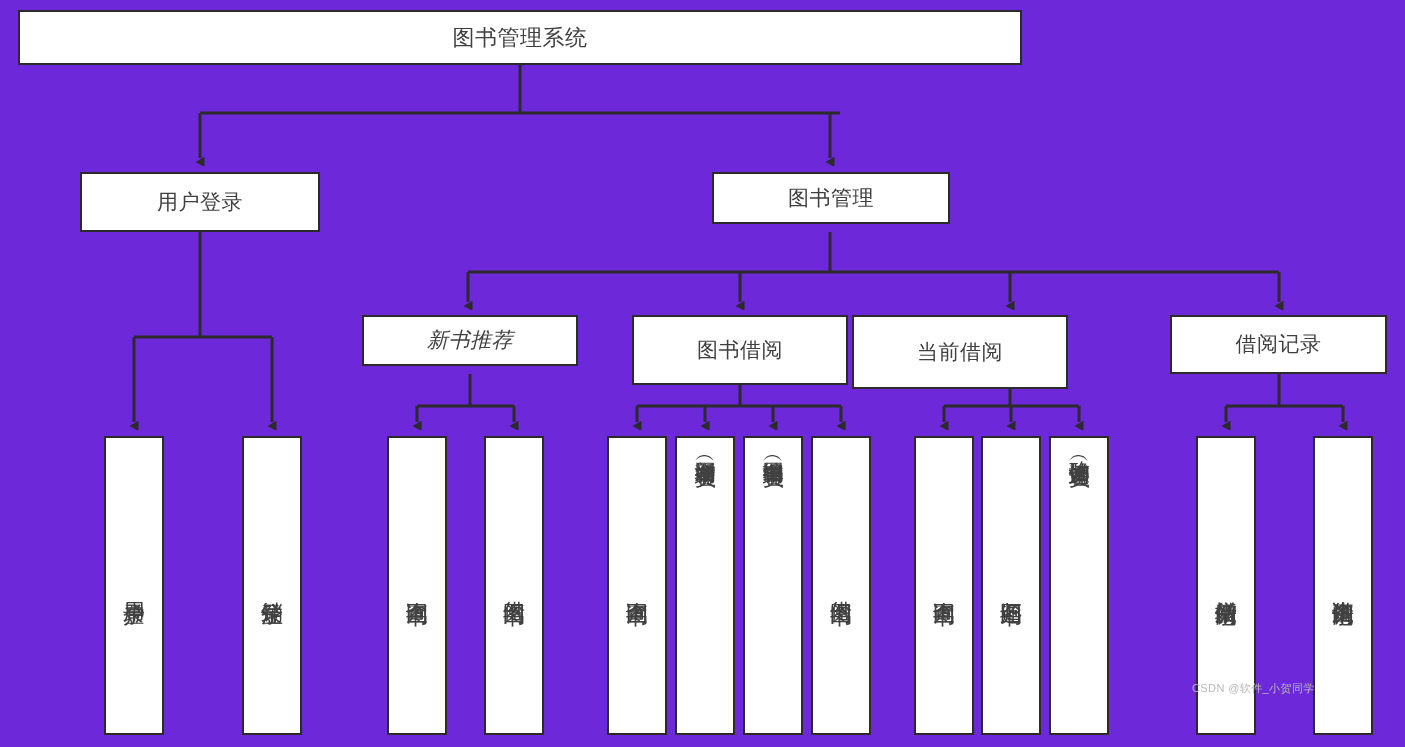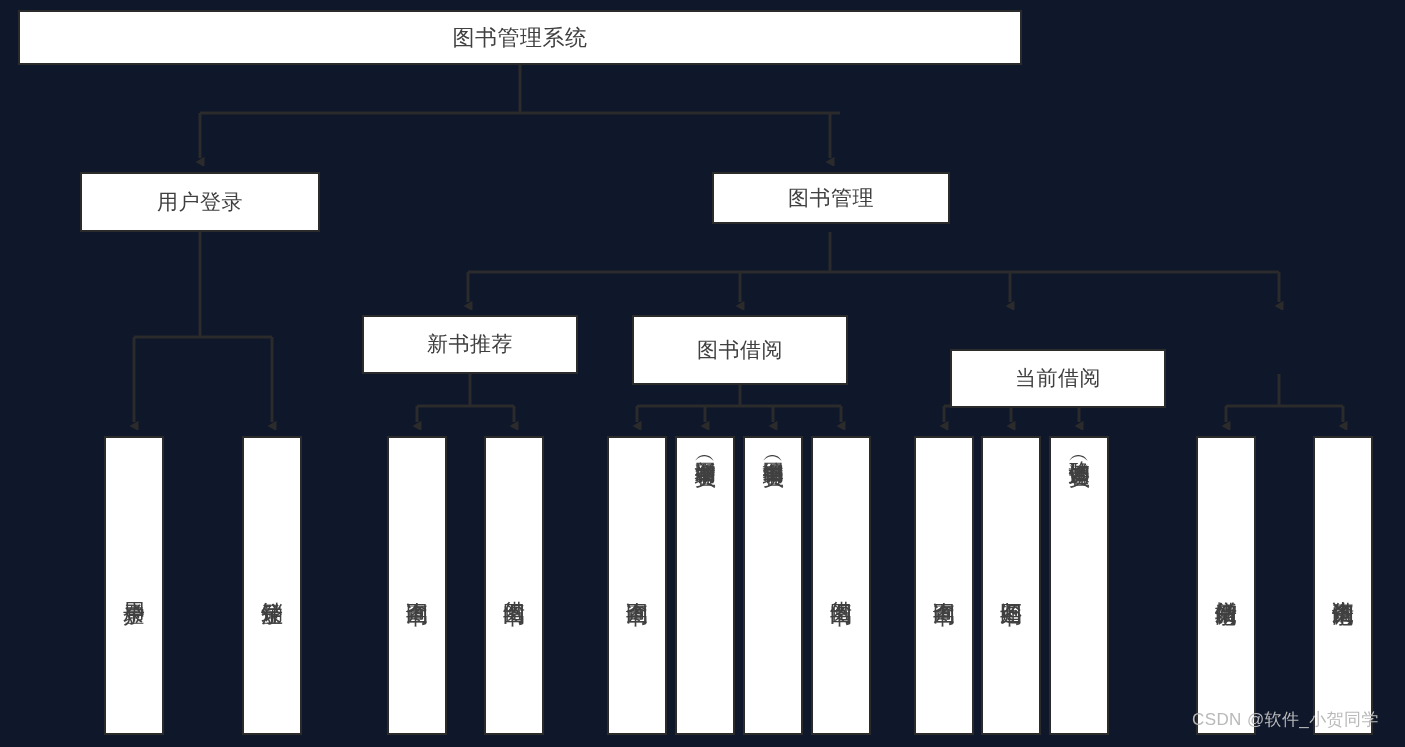--- a/index.html
+++ b/index.html
@@ -8,21 +8,21 @@
     padding: 0;
     background: #ffffff;
   }
   body {
     font-family: "Liberation Sans", "DejaVu Sans", sans-serif;
   }
   #diagram-root {
     position: relative;
     width: 1405px;
     height: 747px;
-    background: #0f172a;
+    background: #6d28d9;
     overflow: hidden;
   }
   #edge-layer {
     position: absolute;
     left: 0;
     top: 0;
     width: 1405px;
     height: 747px;
     pointer-events: none;
   }
@@ -68,22 +68,22 @@
   .node.vert.tall .label {
     font-size: 21px;
   }
   .node.vert.center {
     align-items: center;
     padding-top: 0;
   }
   #watermark {
     position: absolute;
     left: 1192px;
-    top: 708px;
-    font-size: 17px;
+    top: 681px;
+    font-size: 11px;
     color: #b9b9b9;
     white-space: nowrap;
     letter-spacing: 0.4px;
   }
 </style>
 </head>
 <body>
 
 <div id="diagram-root">
 
@@ -141,28 +141,31 @@
     <span class="label">图书管理系统</span>
   </div>
 
   <div class="node horiz" style="left:80px; top:172px; width:240px; height:60px;">
     <span class="label">用户登录</span>
   </div>
   <div class="node horiz" style="left:712px; top:172px; width:238px; height:52px;">
     <span class="label">图书管理</span>
   </div>
 
-  <div class="node horiz" style="left:362px; top:315px; width:216px; height:59px;">
+  <div class="node horiz" style="left:362px; top:315px; width:216px; height:51px;font-style:italic;">
     <span class="label">新书推荐</span>
   </div>
   <div class="node horiz" style="left:632px; top:315px; width:216px; height:70px;">
     <span class="label">图书借阅</span>
   </div>
-  <div class="node horiz" style="left:950px; top:315px; width:216px; height:59px;margin-top:34px;">
+  <div class="node horiz" style="left:852px; top:315px; width:216px; height:74px;">
     <span class="label">当前借阅</span>
+  </div>
+  <div class="node horiz" style="left:1170px; top:315px; width:217px; height:59px;">
+    <span class="label">借阅记录</span>
   </div>
 
   <div class="node vert center" style="left:104px; top:436px; width:60px; height:299px;">
     <span class="label">用户登录</span>
   </div>
   <div class="node vert center" style="left:242px; top:436px; width:60px; height:299px;">
     <span class="label">注销登录</span>
   </div>
 
   <div class="node vert center" style="left:387px; top:436px; width:60px; height:299px;">

